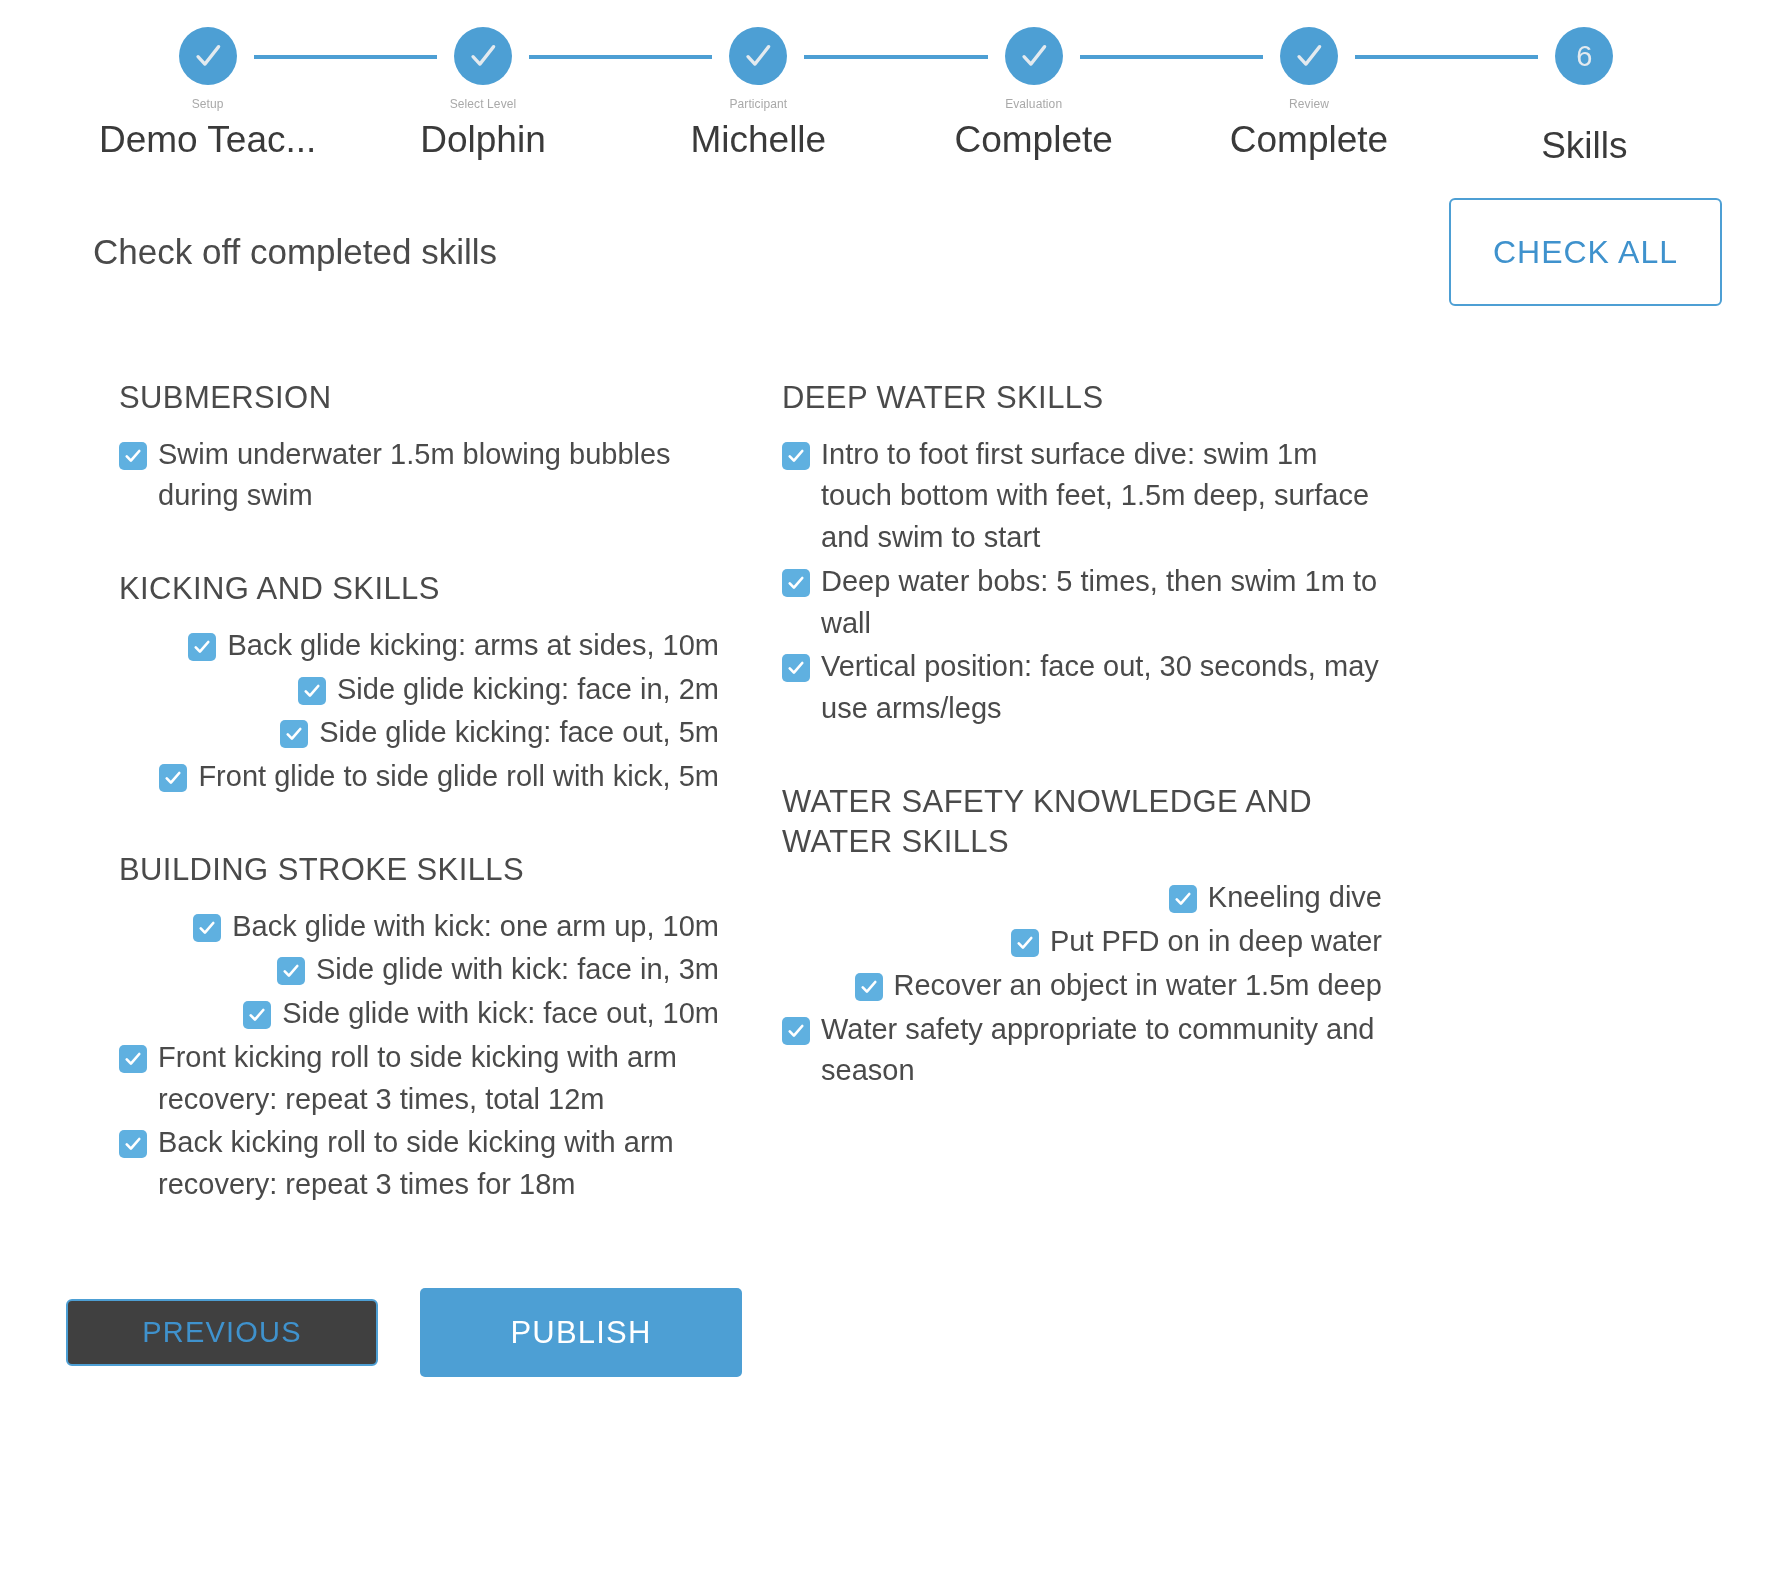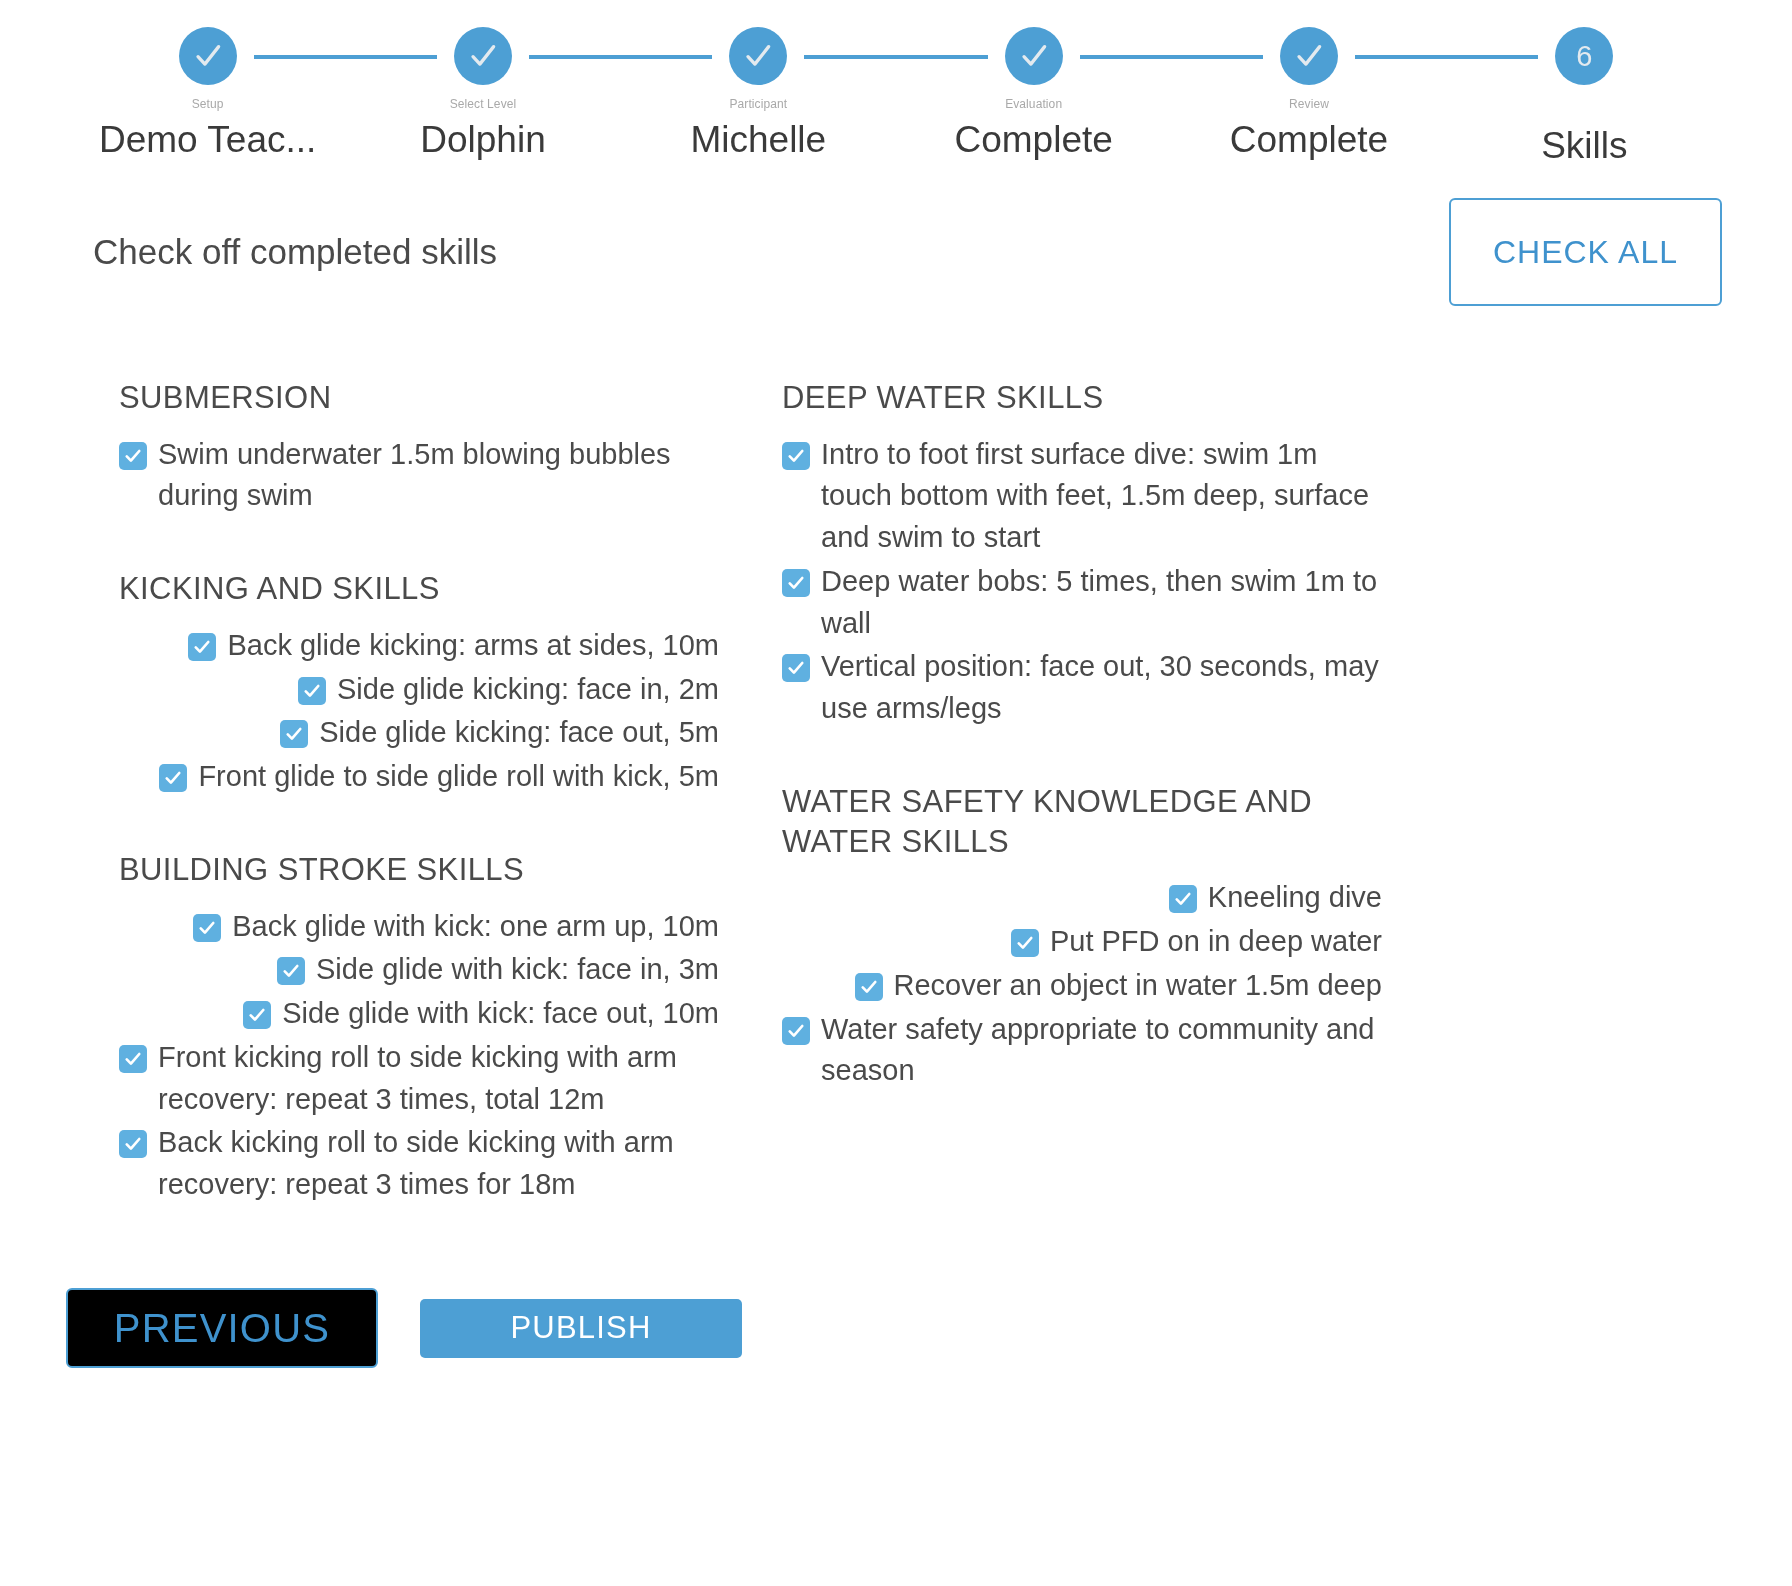--- a/index.html
+++ b/index.html
@@ -175,38 +175,38 @@
     align-items: center;
     padding: 0 0 0 66px;
     gap: 42px;
     position: absolute;
     left: 0;
     top: 1288px;
   }
   .btn-previous {
     border: 2px solid #4d9fd4;
     border-radius: 6px;
-    background: #000000;
+    background: #404040;
     color: #3f92cd;
-    font-size: 40px;
+    font-size: 29px;
     letter-spacing: 1.2px;
     width: 312px;
-    height: 80px;
+    height: 67px;
     font-family: "Liberation Sans", sans-serif;
     cursor: pointer;
   }
   .btn-publish {
     border: none;
     border-radius: 5px;
     background: #4d9fd4;
     color: #ffffff;
     font-size: 31px;
     letter-spacing: 1.2px;
     width: 322px;
-    height: 59px;
+    height: 89px;
     font-family: "Liberation Sans", sans-serif;
     cursor: pointer;
   }
 </style>
 </head>
 <body>
 
 <div class="stepper" id="stepper">
     <div class="step">
       <div class="step-top">

